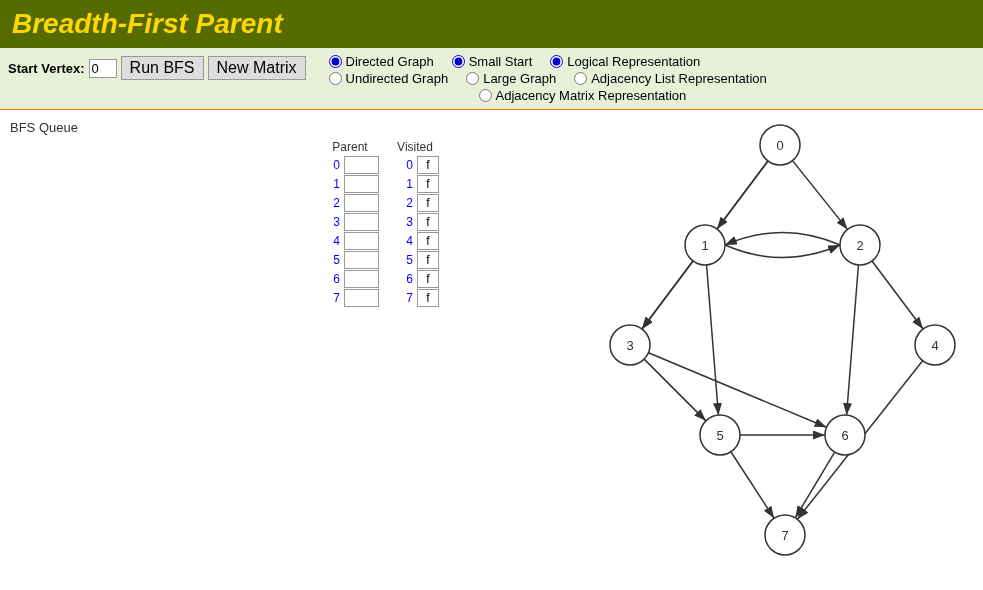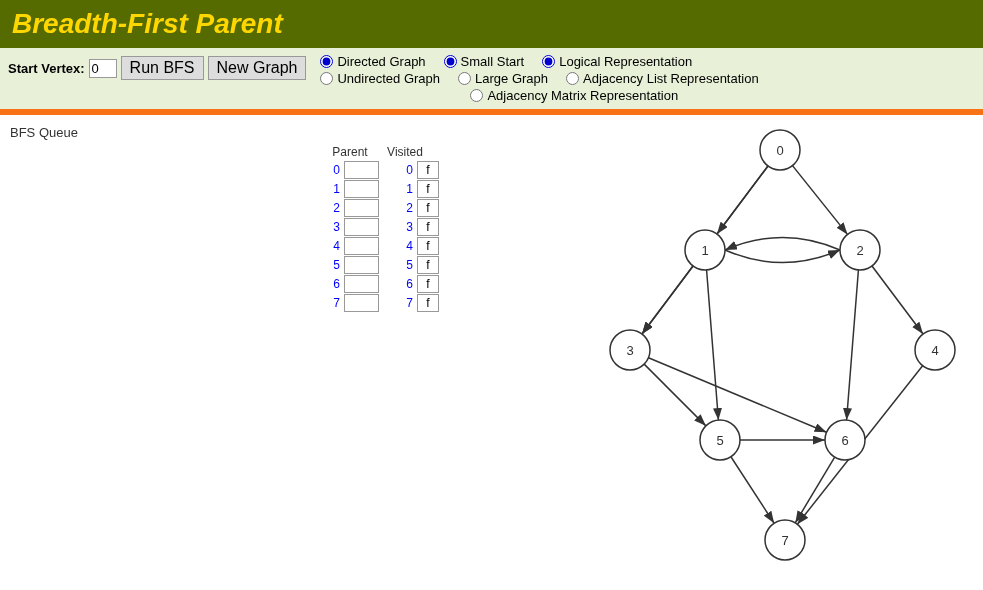--- a/index.html
+++ b/index.html
@@ -14,22 +14,22 @@
       font-size: 28px;
       font-weight: bold;
       font-style: italic;
     }
 
     #controls {
       background: #E8F0D8;
       padding: 6px 8px;
       display: flex;
       align-items: flex-start;
-      gap: 4px;
-      border-bottom: 6px solid #f97316;
+      gap: 13px;
+      border-bottom: 1px solid #f97316;
     }
 
     #start-vertex-area {
       display: flex;
       align-items: center;
       gap: 4px;
       white-space: nowrap;
       margin-top: 2px;
     }
 
@@ -95,20 +95,21 @@
     }
 
     #table-area {
       position: absolute;
       top: 30px;
       left: 320px;
     }
 
     .table-header {
       display: flex;
+      gap: 10px;
       margin-bottom: 2px;
     }
 
     .col-label {
       font-size: 12px;
       color: #333;
       text-align: center;
     }
 
     .parent-col { width: 60px; text-align: center; }
@@ -172,21 +173,21 @@
 
 <div id="header">
   <h1>Breadth-First Parent</h1>
 </div>
 
 <div id="controls">
   <div id="start-vertex-area">
     <label>Start Vertex:</label>
     <input id="start-vertex-input" type="text" value="0" style="">
     <button class="ctrl-btn">Run BFS</button>
-    <button class="ctrl-btn">New Graph</button>
+    <button class="ctrl-btn">New Matrix</button>
   </div>
 
   <div id="radio-groups">
     <div id="radio-row1">
       <div class="radio-item">
         <input type="radio" name="graph-type" checked="" style="">
         <span>Directed Graph</span>
       </div>
       <div class="radio-item">
         <input type="radio" name="graph-size" checked="" style="">

